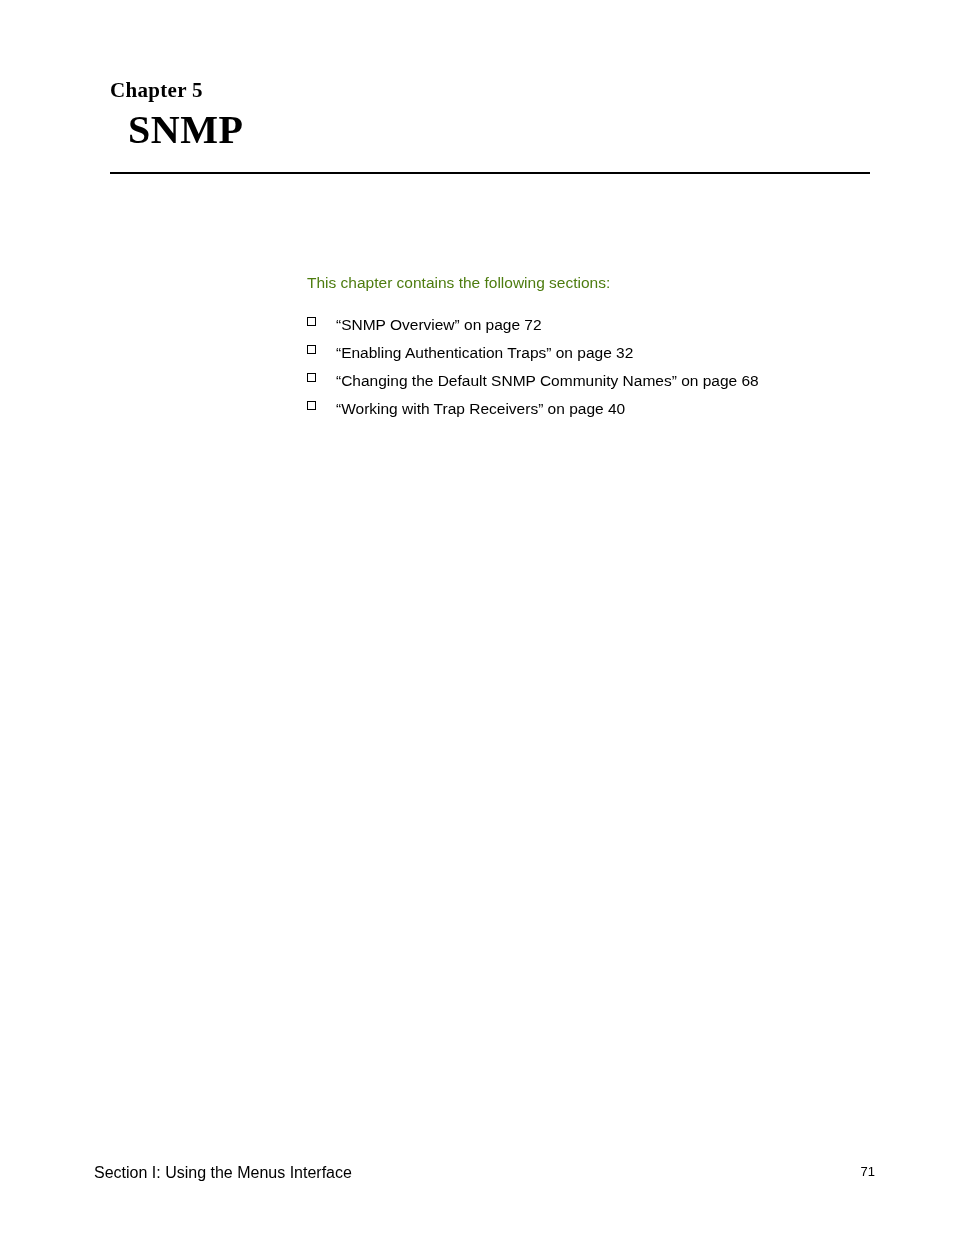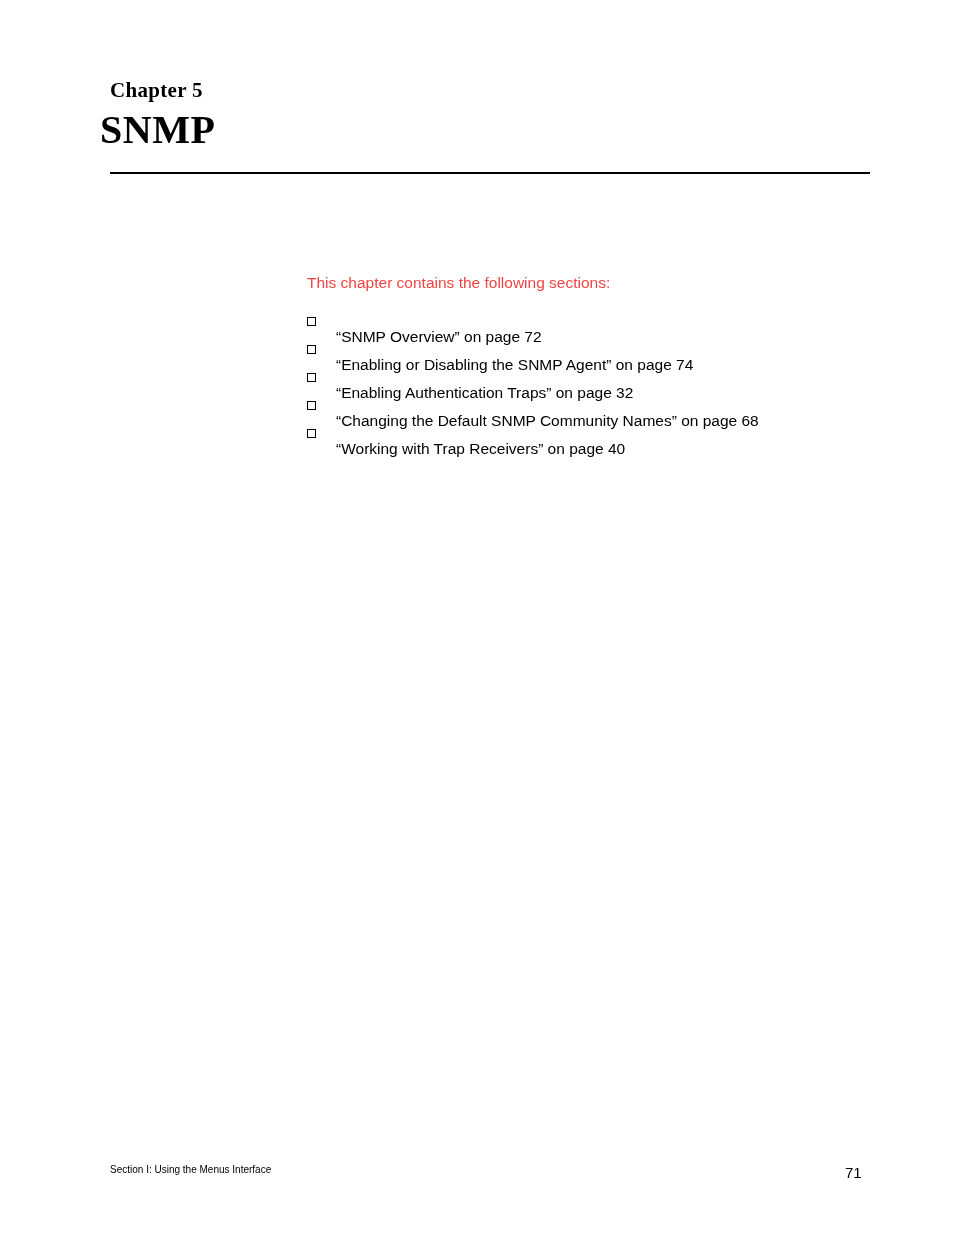--- a/index.html
+++ b/index.html
@@ -29,21 +29,21 @@
     left: 110px;
     top: 78px;
     font-family: "Liberation Serif", serif;
     font-weight: bold;
     font-size: 21px;
     letter-spacing: 0.3px;
   }
 
   .chapter-title {
     position: absolute;
-    left: 100px;
+    left: 128px;
     top: 106px;
     font-family: "Liberation Serif", serif;
     font-weight: bold;
     font-size: 40px;
     letter-spacing: 0.5px;
   }
 
   .title-rule {
     position: absolute;
     left: 110px;
@@ -51,21 +51,21 @@
     width: 760px;
     height: 2px;
     background: #000000;
   }
 
   .intro {
     position: absolute;
     left: 307px;
     top: 274px;
     font-size: 15.5px;
-    color: #ef4444;
+    color: #4d7c0f;
   }
 
   .section-list {
     position: absolute;
     left: 307px;
     top: 312px;
     width: 570px;
   }
 
   .list-item {
@@ -81,37 +81,37 @@
     top: 5px;
     width: 9px;
     height: 9px;
     border: 1.4px solid #000000;
     box-sizing: border-box;
   }
 
   .item-text {
     position: absolute;
     left: 29px;
-    top: 16px;
+    top: 4px;
   }
 
   .footer-left {
     position: absolute;
-    left: 110px;
+    left: 94px;
     top: 1164px;
-    font-size: 10px;
+    font-size: 16px;
   }
 
   .footer-right {
     position: absolute;
     left: 845px;
     top: 1164px;
-    font-size: 15px;
+    font-size: 13px;
     width: 30px;
-    text-align: left;
+    text-align: right;
   }
 </style>
 </head>
 <body>
 
 <div class="page">
 
   <div class="chapter-label">Chapter 5</div>
 
   <div class="chapter-title">SNMP</div>
@@ -120,24 +120,20 @@
 
   <div class="intro">This chapter contains the following sections:</div>
 
   <div class="section-list">
 
     <div class="list-item">
       <span class="bullet"></span>
       <span class="item-text">“SNMP Overview” on page 72</span>
     </div>
 
-    <div class="list-item">
-      <span class="bullet"></span>
-      <span class="item-text">“Enabling or Disabling the SNMP Agent” on page 74</span>
-    </div>
 
     <div class="list-item">
       <span class="bullet"></span>
       <span class="item-text">“Enabling Authentication Traps” on page 32</span>
     </div>
 
     <div class="list-item">
       <span class="bullet"></span>
       <span class="item-text">“Changing the Default SNMP Community Names” on page 68</span>
     </div>

